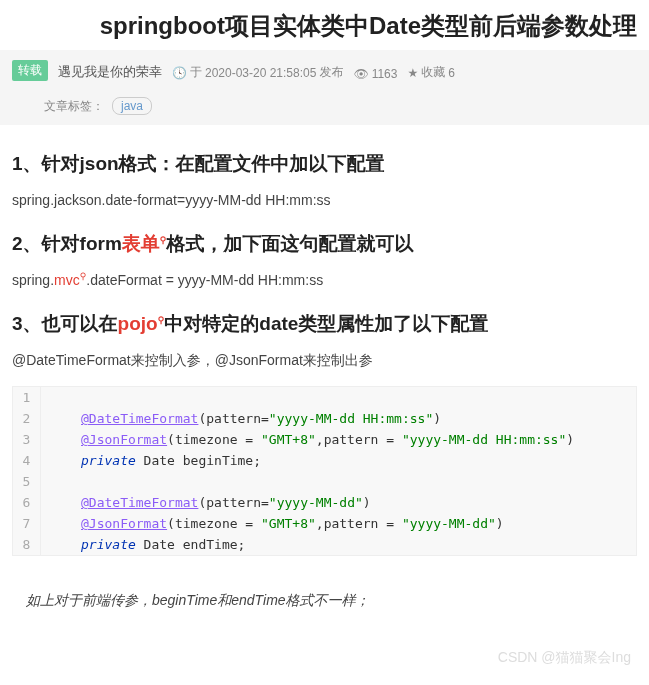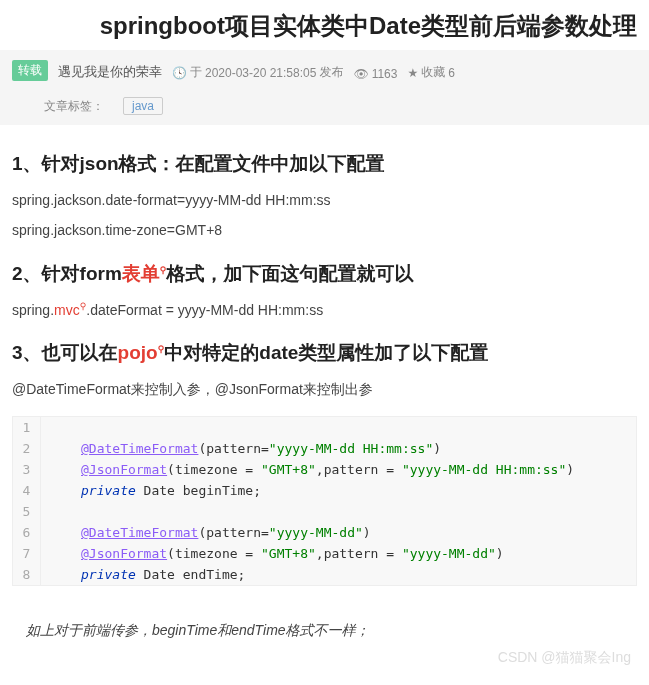--- a/index.html
+++ b/index.html
@@ -2,23 +2,23 @@
 <html><head>
   <meta charset="utf-8">
   <style>
     * { margin: 0; padding: 0; box-sizing: border-box; }
     body { font-family: -apple-system, "PingFang SC", "Microsoft YaHei", sans-serif; width: 649px; background: #fff; color: #333; }
     .title { font-size: 24px; font-weight: bold; padding: 10px 12px 8px; color: #222; text-align: right; }
     .meta-bar { background: #f5f5f5; padding: 10px 12px; display: flex; align-items: flex-end; gap: 10px; }
     .repost-badge { background: #6c9; color: #fff; font-size: 12px; padding: 2px 6px; border-radius: 2px; }
     .author { color: #555; font-size: 13px; font-weight: 500; }
     .meta-item { color: #888; font-size: 12px; display: inline-flex; align-items: center; gap: 3px; }
-    .tags-bar { background: #f5f5f5; padding: 6px 12px 10px 44px; display: flex; align-items: center; gap: 19px; }
+    .tags-bar { background: #f5f5f5; padding: 6px 12px 10px 44px; display: flex; align-items: center; gap: 8px; }
     .tags-label { color: #888; font-size: 12px; }
-    .tag { border: 1px solid #ccc; color: #69c; font-size: 12px; padding: 1px 8px; border-radius: 2px; cursor: pointer; }
+    .tag { border: 1px solid #ccc; color: #69c; font-size: 12px; padding: 1px 8px; border-radius: 8px; cursor: pointer; }
     .content { padding: 8px 12px 20px; }
     h2 { font-size: 19px; font-weight: bold; margin: 18px 0 12px; color: #222; }
     .highlight { color: #e33e33; position: relative; }
     .search-icon { font-size: 9px; vertical-align: super; color: #e33e33; }
     .para { font-size: 14px; color: #444; line-height: 1.7; margin: 6px 0; }
     .code-block { background: #f8f8f8; border: 1px solid #eee; margin: 14px 0; font-family: Consolas, Monaco, monospace; font-size: 13px; }
     .code-row { display: flex; }
     .ln { width: 28px; text-align: center; color: #aaa; border-right: 1px solid #eee; padding: 3px 0; user-select: none; flex-shrink: 0; }
     .cl { padding: 3px 0 3px 40px; white-space: pre; flex: 1; }
     .anno { color: #8b5cf6; text-decoration: underline; }
@@ -54,21 +54,20 @@
 
 <div class="tags-bar">
   <span class="tags-label">文章标签：</span>
   <span class="tag">java</span>
 </div>
 
 <div class="content">
 
   <h2>1、针对json格式：在配置文件中加以下配置</h2>
   <div class="para">spring.jackson.date-format=yyyy-MM-dd HH:mm:ss</div>
-  <div class="para">spring.jackson.time-zone=GMT+8</div>
 
   <h2>
     <span>2、针对form</span><span class="highlight"><span>表单</span><span class="search-icon">⚲</span></span><span>格式，加下面这句配置就可以</span>
   </h2>
   <div class="para">
     <span>spring.</span><span class="highlight"><span>mvc</span><span class="search-icon">⚲</span></span><span>.dateFormat = yyyy-MM-dd HH:mm:ss</span>
   </div>
 
   <h2>
     <span>3、也可以在</span><span class="highlight"><span>pojo</span><span class="search-icon">⚲</span></span><span>中对特定的date类型属性加了以下配置</span>

